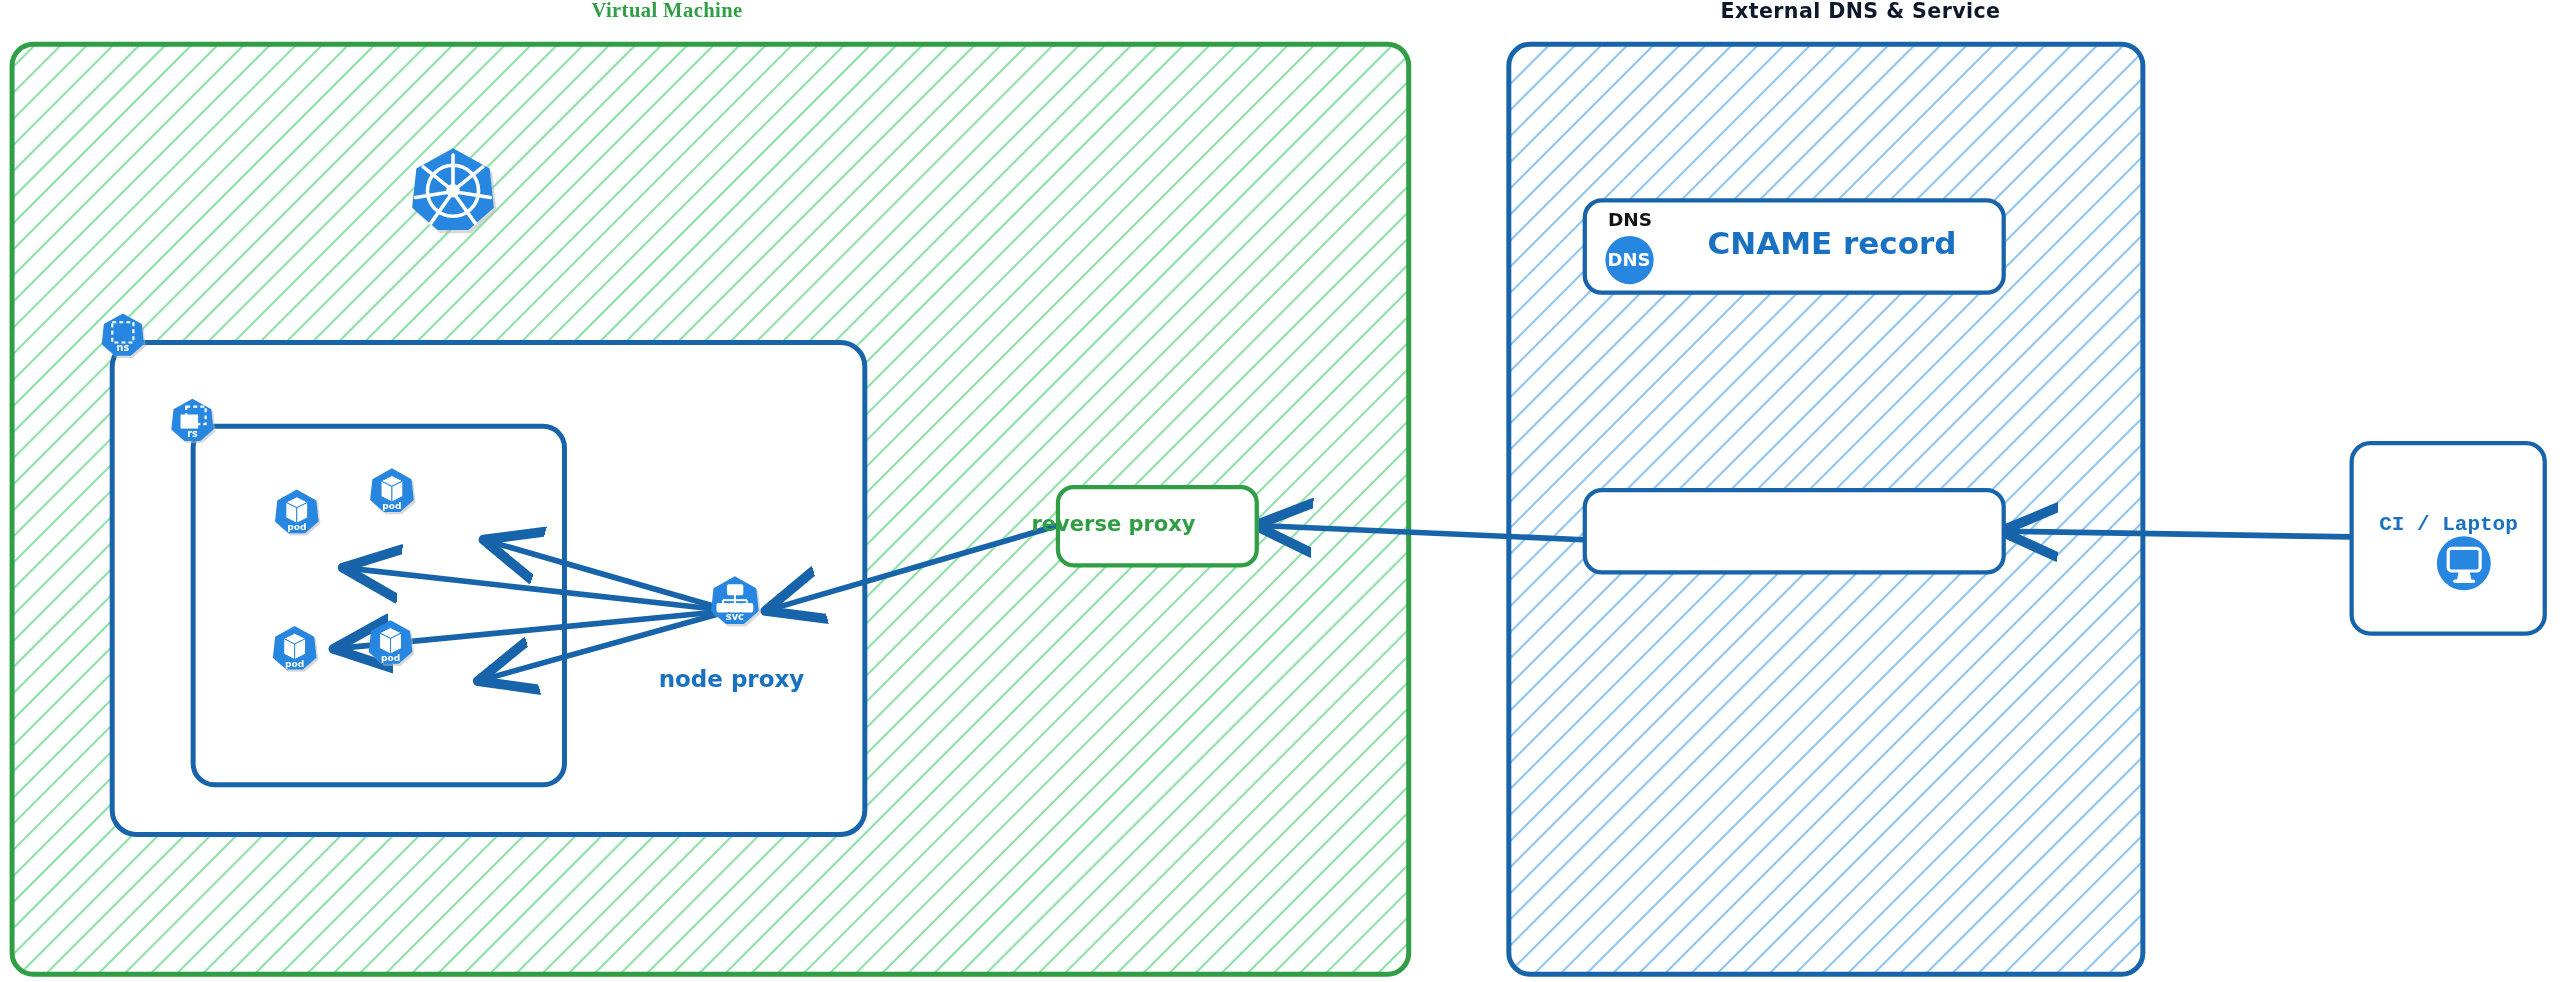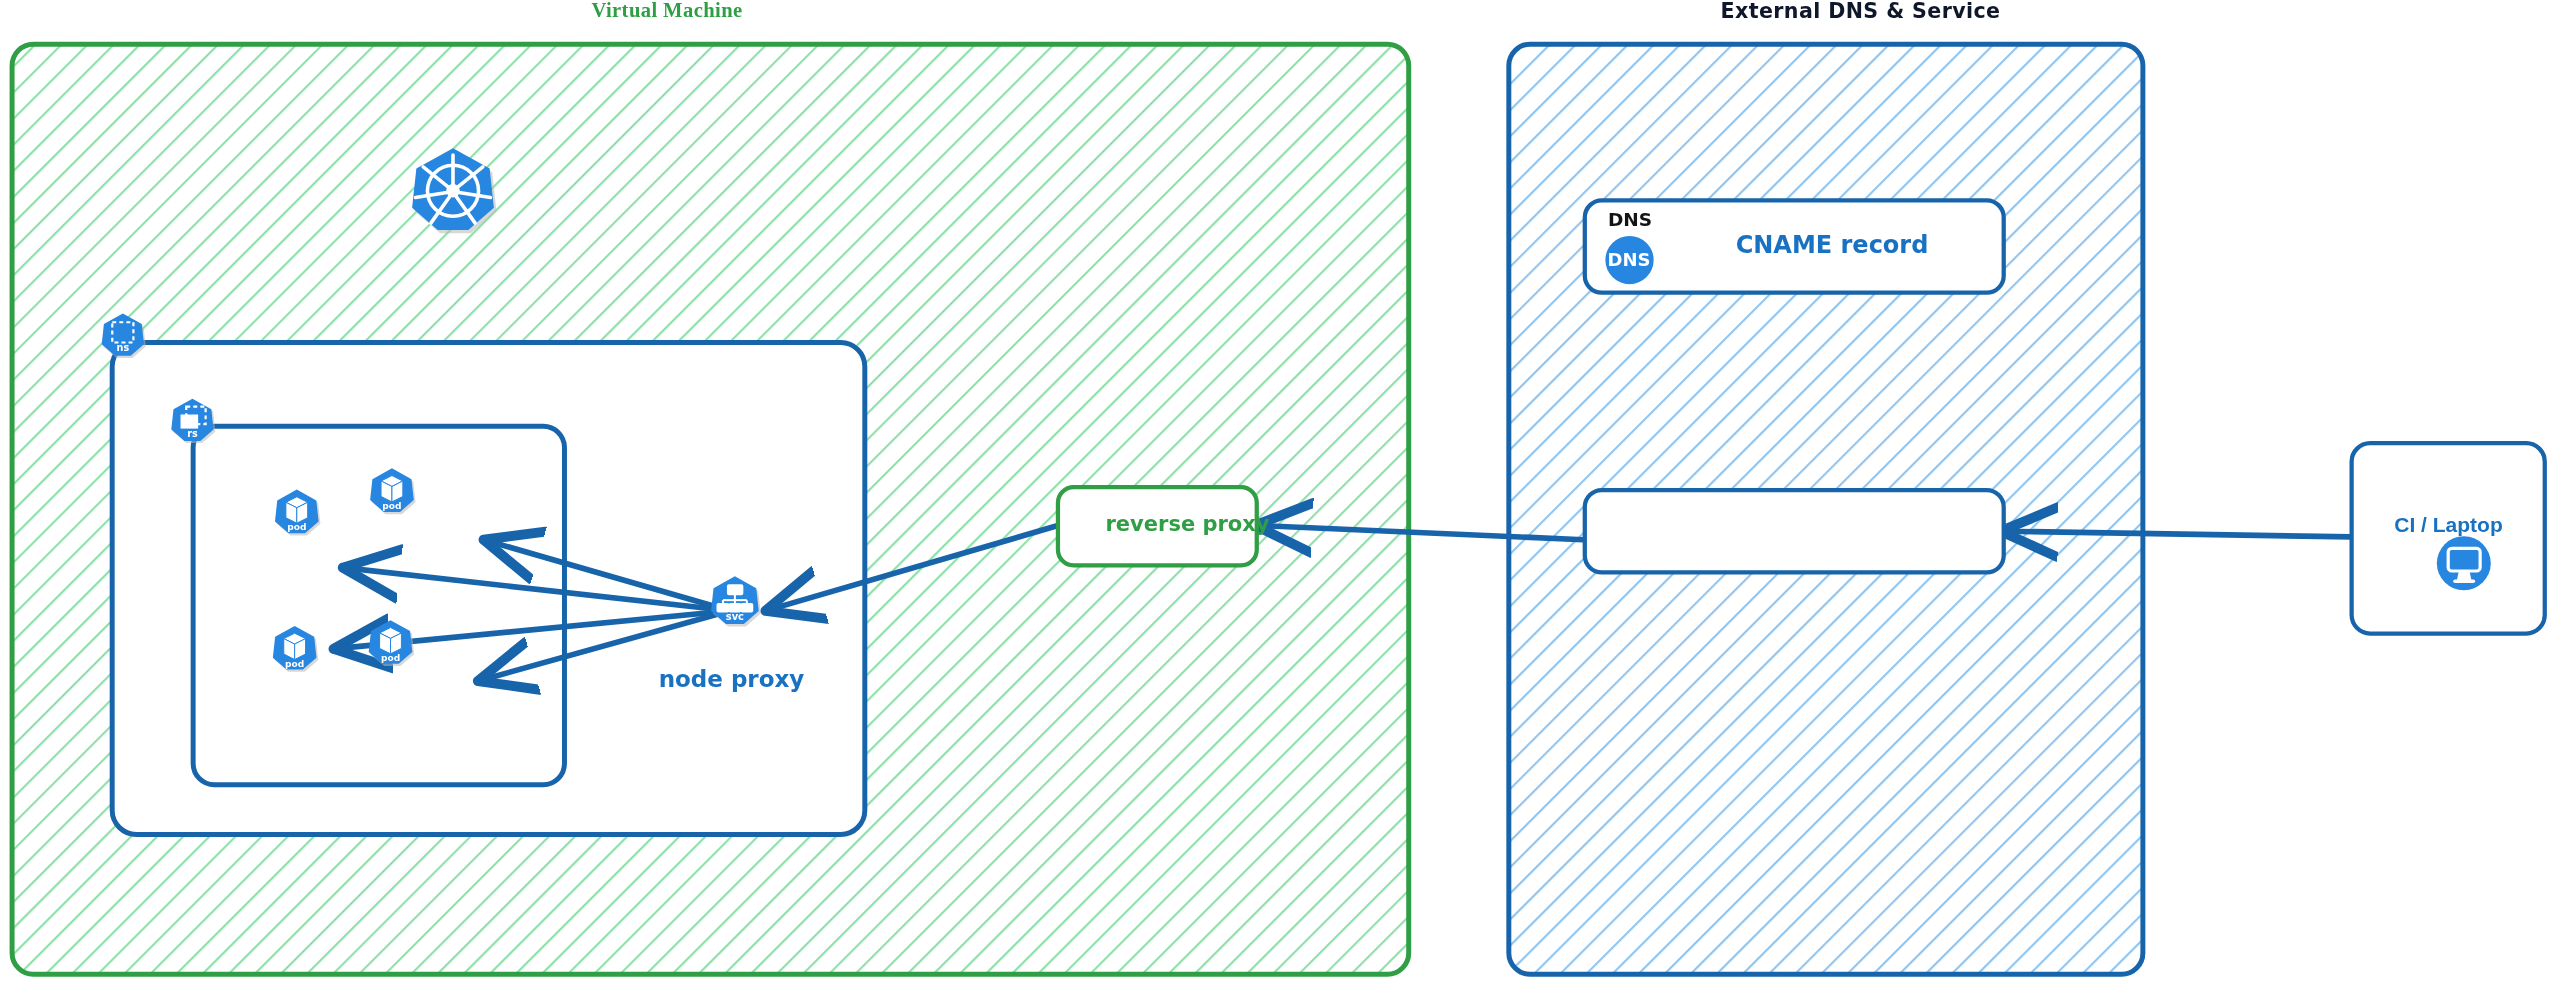--- a/index.html
+++ b/index.html
@@ -174,25 +174,25 @@
     </g>
   </g>
 </svg>
 
 <div style="position:absolute;left:525px;top:-1.4px;width:284px;text-align:center;color:#2f9e44;font-size:20.6px;font-weight:700;letter-spacing:0.4px;font-family:Liberation Serif, serif;">Virtual Machine</div>
 
 <div style="position:absolute;left:1683px;top:-1.4px;width:355px;text-align:center;color:#0f172a;font-size:20.6px;font-weight:700;letter-spacing:0.4px;font-family:'DejaVu Sans',sans-serif;">External DNS &amp; Service</div>
 
 <div style="position:absolute;left:625px;top:666px;width:213px;text-align:center;color:#1971c2;font-size:23px;font-weight:700;font-family:'DejaVu Sans',sans-serif;">node proxy</div>
 
-<div style="position:absolute;left:1088px;top:512px;width:199px;text-align:center;color:#2f9e44;font-size:21px;font-weight:700;font-family:'DejaVu Sans',sans-serif;">reverse proxy</div>
+<div style="position:absolute;left:1014px;top:512px;width:199px;text-align:center;color:#2f9e44;font-size:21px;font-weight:700;font-family:'DejaVu Sans',sans-serif;">reverse proxy</div>
 
 <div style="position:absolute;left:1608px;top:209px;color:#141414;font-size:18.5px;font-weight:700;font-family:'DejaVu Sans',sans-serif;">DNS</div>
 
 <div style="position:absolute;left:1605px;top:249px;width:48px;text-align:center;color:#ffffff;font-size:18px;font-weight:700;font-family:'DejaVu Sans',sans-serif;">DNS</div>
 
-<div style="position:absolute;left:1676px;top:231px;width:312px;text-align:center;color:#1971c2;font-size:24px;font-weight:700;font-family:'DejaVu Sans',sans-serif;">CNAME record</div>
+<div style="position:absolute;left:1676px;top:225px;width:312px;text-align:center;color:#1971c2;font-size:31px;font-weight:700;font-family:'DejaVu Sans',sans-serif;">CNAME record</div>
 
 
-<div style="position:absolute;left:2352px;top:513px;width:193px;text-align:center;color:#1971c2;font-size:21px;font-weight:700;font-family:Liberation Sans, sans-serif;">CI / Laptop</div>
+<div style="position:absolute;left:2352px;top:513px;width:193px;text-align:center;color:#1971c2;font-size:21px;font-weight:700;font-family:Liberation Mono, monospace;">CI / Laptop</div>
 
 </div>
 
 
 </body></html>

